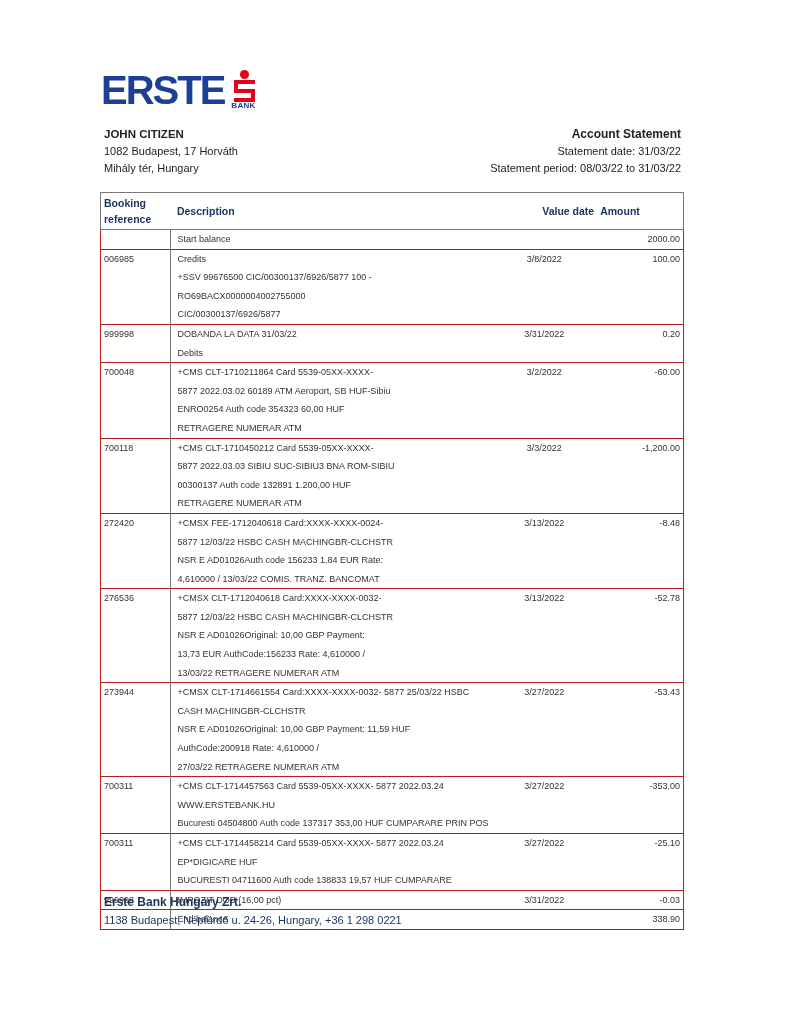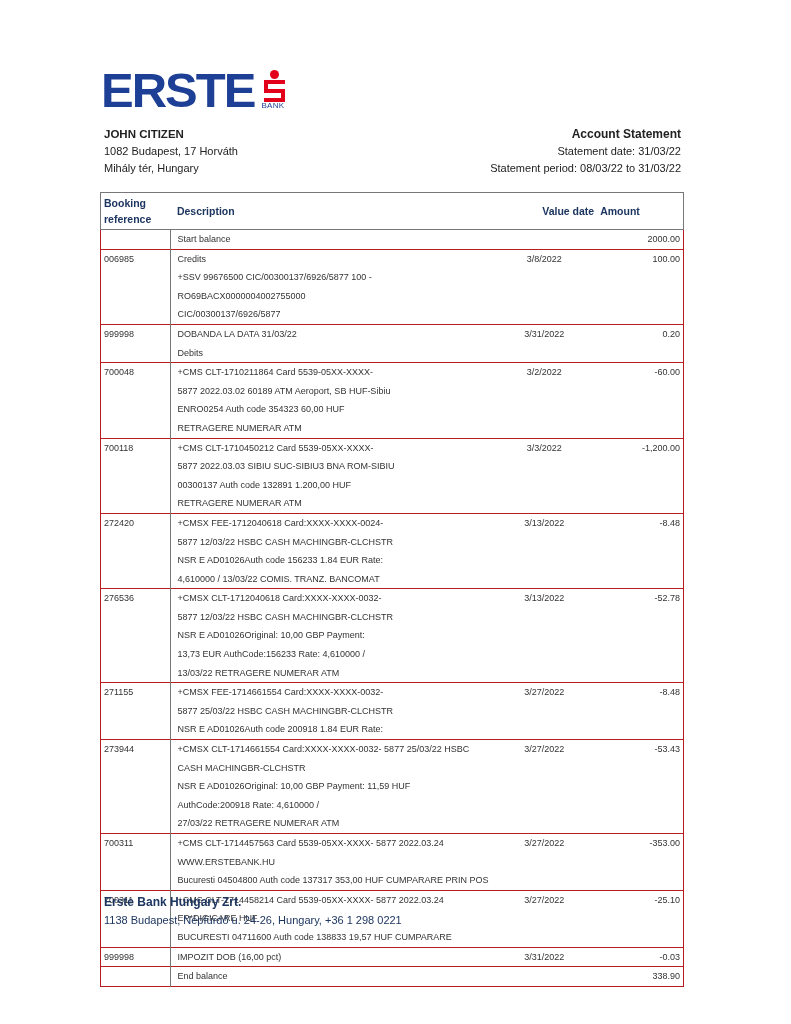--- a/index.html
+++ b/index.html
@@ -1,22 +1,22 @@
 <!DOCTYPE html>
 <html><head>
   <meta charset="utf-8">
   <style>
     html, body { margin: 0; padding: 0; background: #ffffff; }
     body { width: 791px; height: 1024px; position: relative; font-family: "Liberation Sans", sans-serif; color: #222; }
     .logo { position: absolute; left: 101px; top: 70px; height: 42px; display: flex; align-items: flex-start; }
-    .logo-word { font-family: "Liberation Sans", sans-serif; font-weight: 900; font-size: 49px; color: #1d3f95; letter-spacing: -2px; line-height: 40px; transform: scaleY(1.0); }
+    .logo-word { font-family: "Liberation Sans", sans-serif; font-weight: 900; font-size: 40px; color: #1d3f95; letter-spacing: -2px; line-height: 40px; transform: scaleY(1.0); }
     .logo-mark { position: relative; width: 32px; height: 42px; margin-left: 4px; }
     .logo-mark .dot { position: absolute; left: 12px; top: 0; width: 9px; height: 9px; border-radius: 50%; background: #e2001a; }
     .logo-mark .s { position: absolute; left: 4px; top: 10px; width: 25px; height: 22px; }
-    .logo-mark .bank { position: absolute; left: 3px; top: 31px; font-size: 8px; font-weight: normal; color: #1d3f95; letter-spacing: 0.3px; }
+    .logo-mark .bank { position: absolute; left: 3px; top: 31px; font-size: 8px; font-weight: bold; color: #1d3f95; letter-spacing: 0.3px; }
 
     .customer { position: absolute; left: 104px; top: 126px; font-size: 11px; line-height: 17px; color: #222; }
     .customer .name { font-weight: bold; font-size: 11.5px; }
     .stmt { position: absolute; right: 110px; top: 126px; font-size: 11px; line-height: 17px; text-align: right; color: #222; }
     .stmt .title { font-weight: bold; font-size: 12px; }
 
     table.tx { position: absolute; left: 100px; top: 192px; width: 584px; border-collapse: collapse; font-size: 9px; color: #333; padding-left: 28px; }
     table.tx th { font-weight: bold; font-size: 10.5px; color: #1d3660; text-align: left; padding: 2px 3px; line-height: 16px; vertical-align: middle; }
     table.tx th.ref { width: 64px; }
     table.tx th.desc { padding-left: 6px; }
@@ -138,30 +138,20 @@
           <div>+CMSX CLT-1712040618 Card:XXXX-XXXX-0032-</div>
           <div>5877 12/03/22 HSBC CASH MACHINGBR-CLCHSTR</div>
           <div>NSR E AD01026Original: 10,00 GBP Payment:</div>
           <div>13,73 EUR AuthCode:156233 Rate: 4,610000 /</div>
           <div>13/03/22 RETRAGERE NUMERAR ATM</div>
         </td>
         <td class="vd">3/13/2022</td>
         <td class="amt">-52.78</td>
       </tr>
       <tr>
-        <td>271155</td>
-        <td class="desc">
-          <div>+CMSX FEE-1714661554 Card:XXXX-XXXX-0032-</div>
-          <div>5877 25/03/22 HSBC CASH MACHINGBR-CLCHSTR</div>
-          <div>NSR E AD01026Auth code 200918 1.84 EUR Rate:</div>
-        </td>
-        <td class="vd">3/27/2022</td>
-        <td class="amt">-8.48</td>
-      </tr>
-      <tr>
         <td>273944</td>
         <td class="desc">
           <div>+CMSX CLT-1714661554 Card:XXXX-XXXX-0032- 5877 25/03/22 HSBC</div>
           <div>CASH MACHINGBR-CLCHSTR</div>
           <div>NSR E AD01026Original: 10,00 GBP Payment: 11,59 HUF</div>
           <div>AuthCode:200918 Rate: 4,610000 /</div>
           <div>27/03/22 RETRAGERE NUMERAR ATM</div>
         </td>
         <td class="vd">3/27/2022</td>
         <td class="amt">-53.43</td>

